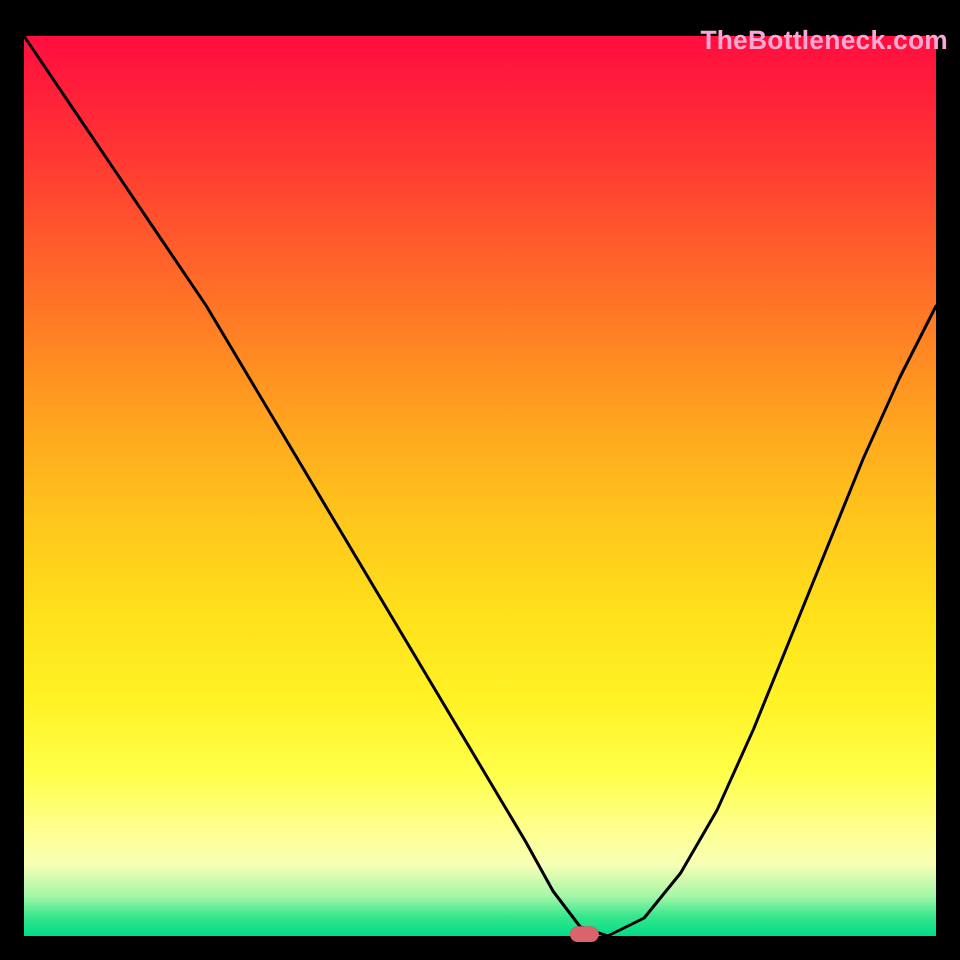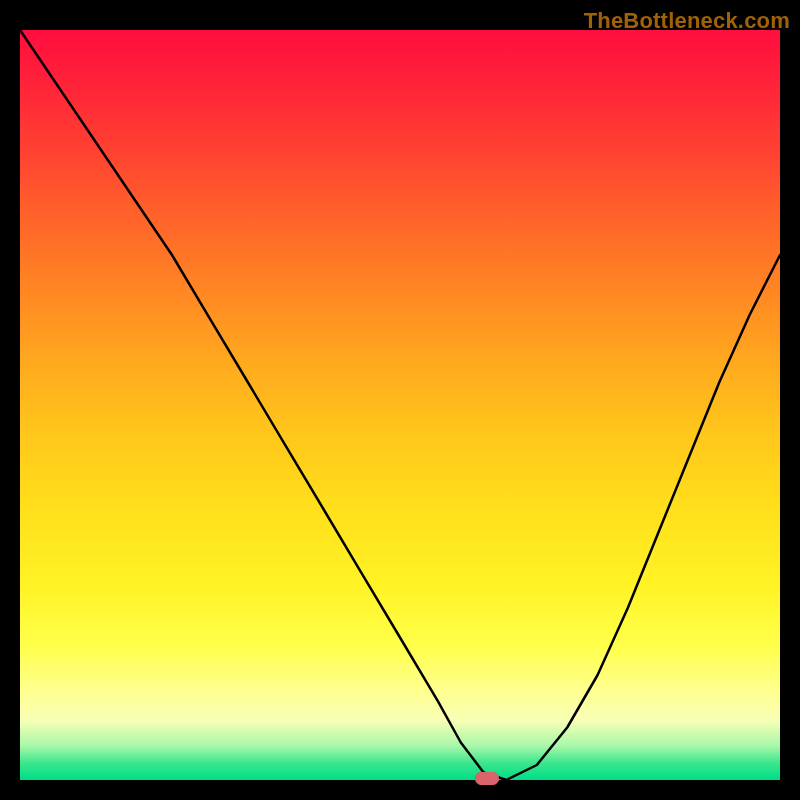--- a/index.html
+++ b/index.html
@@ -54,25 +54,25 @@
     position: absolute;
     width: 24px;
     height: 13px;
     border-radius: 7px;
     background: #d9646b;
     box-shadow: 0 0 0.5px #955;
   }
   .attrib {
     position: absolute;
     right: 10px;
-    top: 8px;
+    top: 21px;
     font-family: Arial, Helvetica, sans-serif;
     font-size: 22px;
     font-weight: bold;
-    color: #a16207;
+    color: #f9a8d4;
     letter-spacing: 0.2px;
   }
 </style>
 </head>
 <body>
 
 <div class="frame">
 
   <div class="plot"></div>
 

